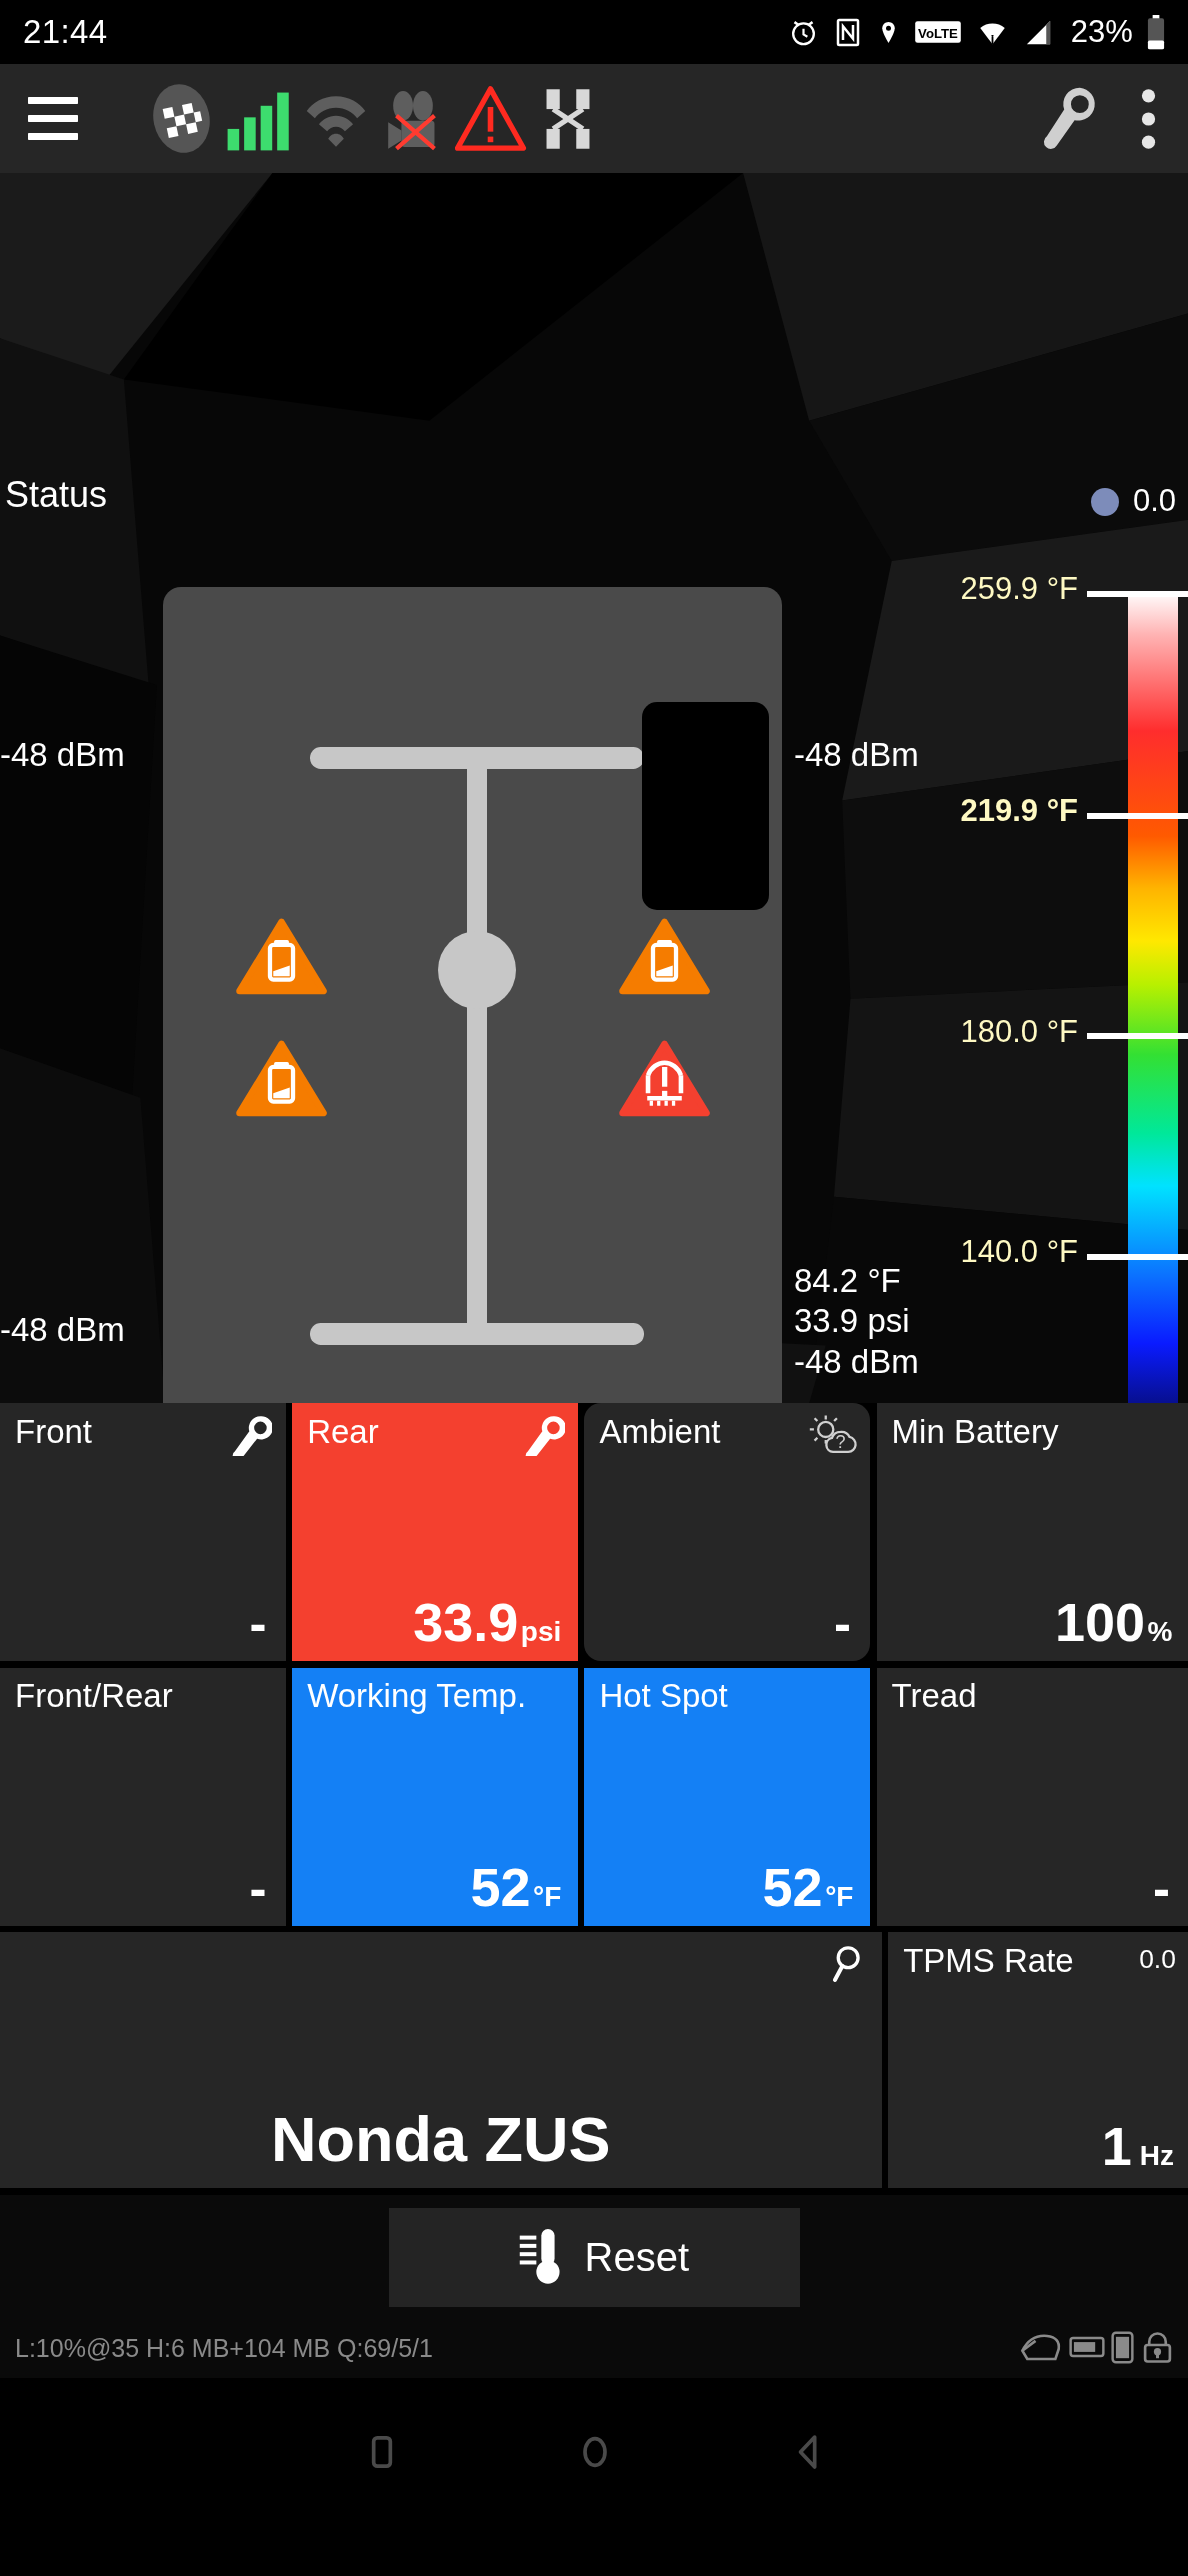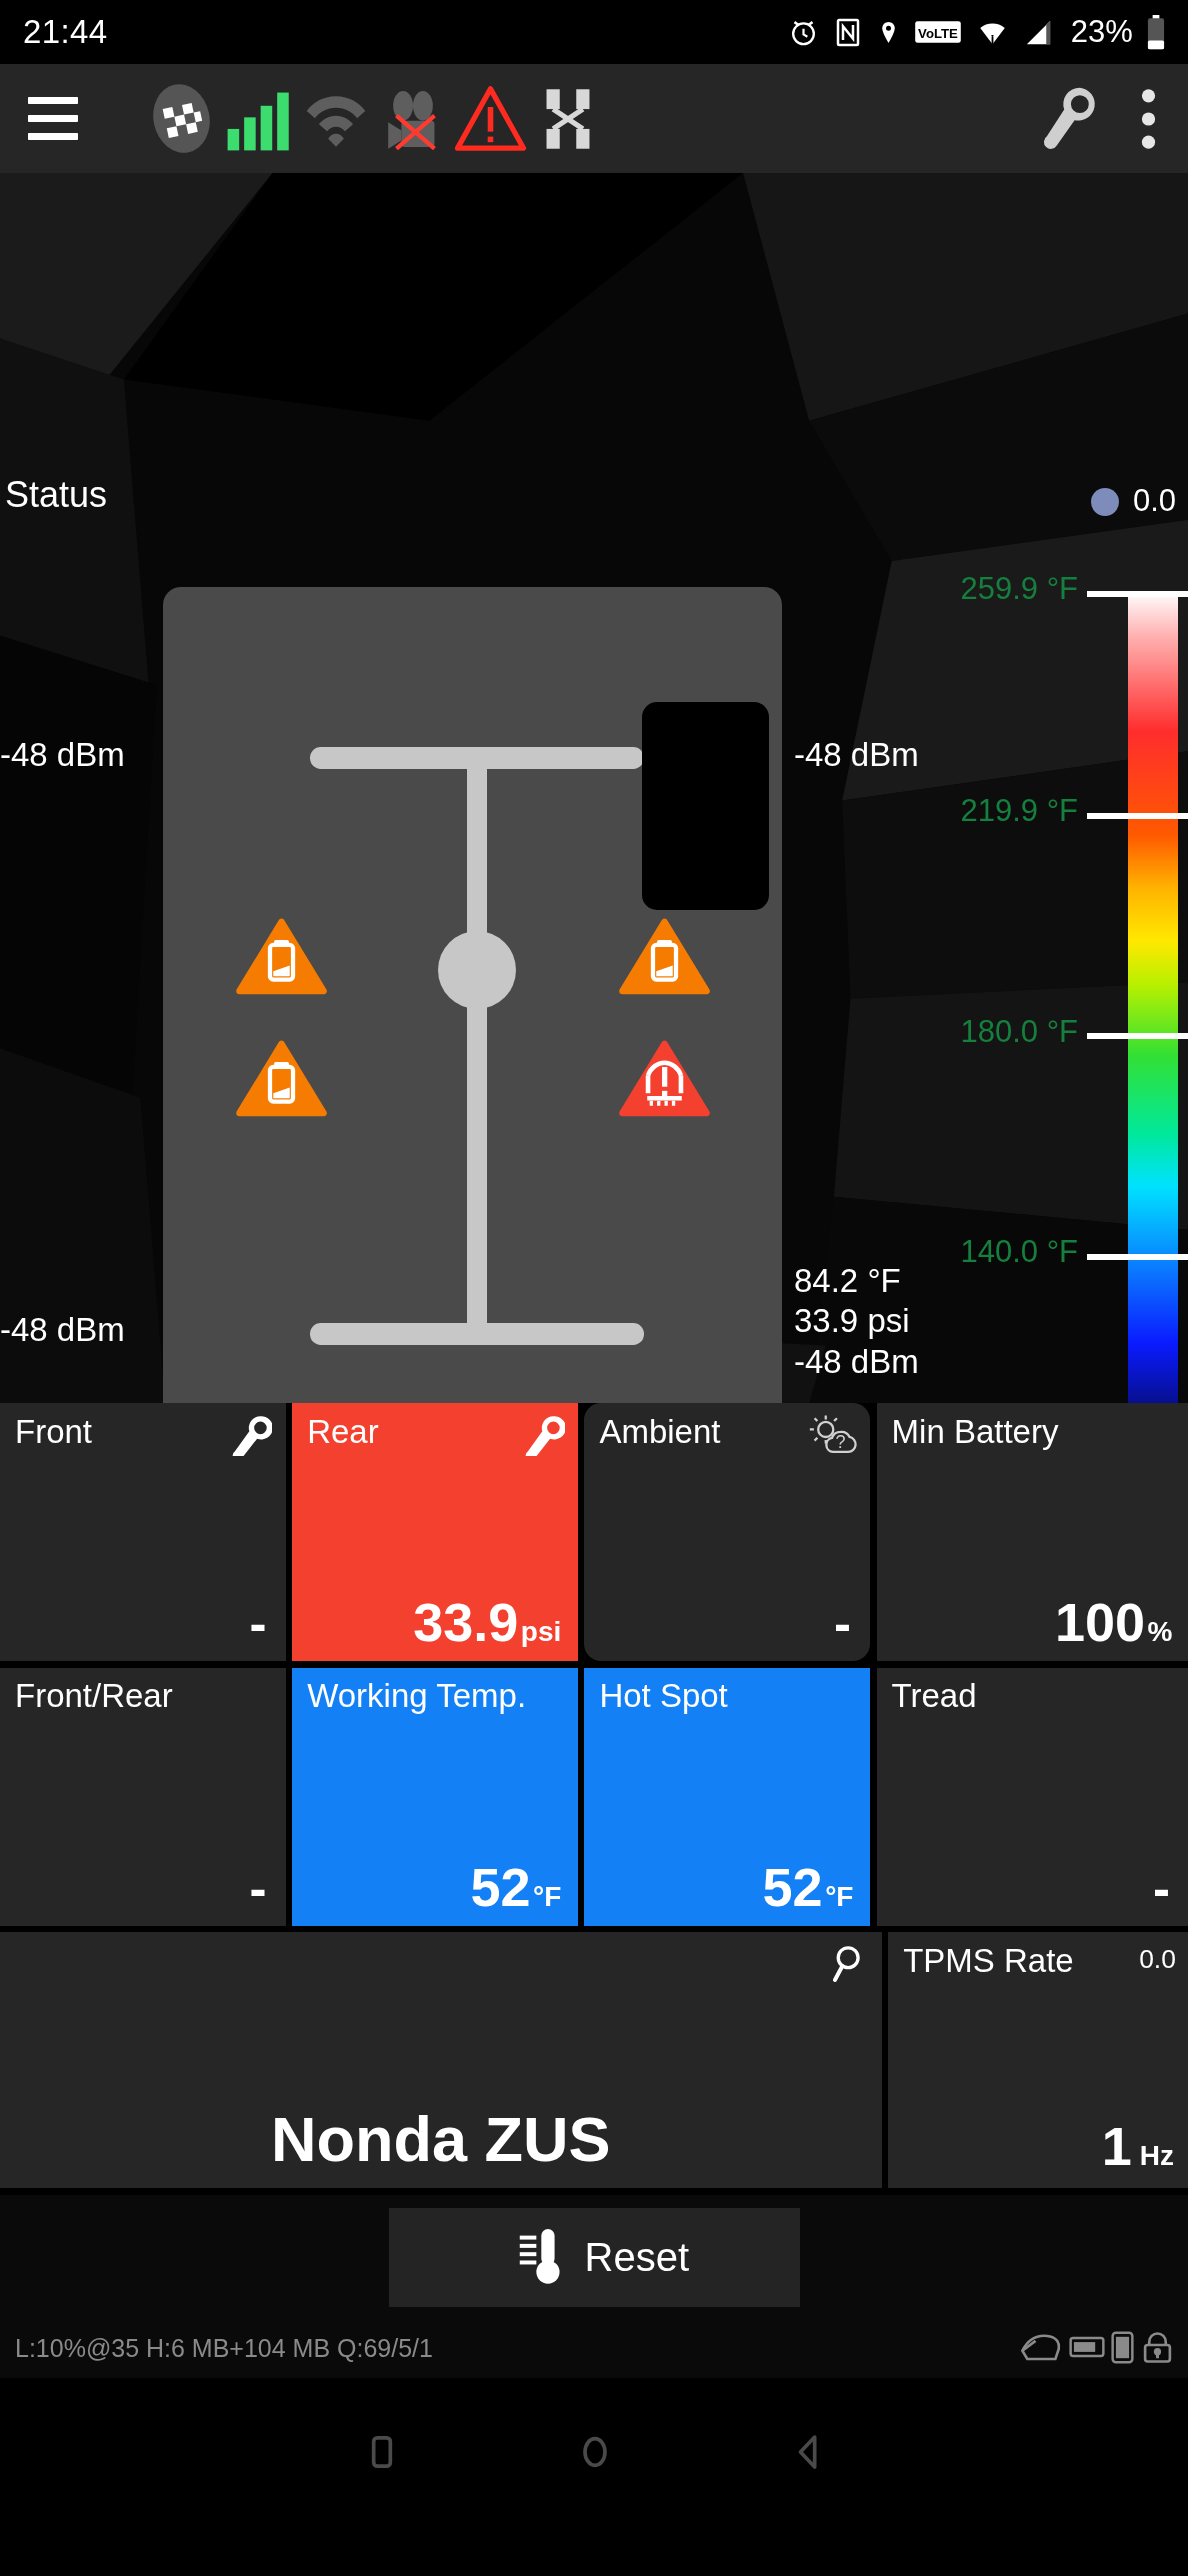--- a/index.html
+++ b/index.html
@@ -84,21 +84,21 @@
   
   #temp-scale{
     position:absolute; left:1128px; top:418px; width:50px; height:875px;
     background:linear-gradient(to bottom,
       #ffffff 0%, #ffb3b3 5%, #ff2d2d 16%, #ff5a00 28%,
       #ffb400 34%, #ffe800 40%, #b8f000 45%,
       #33e033 53%, #00e89a 62%, #00e2ff 68%,
       #0b74ff 78%, #0a1bff 86%, #060b6b 95%, #01031f 100%);
   }
   .tick{ position:absolute; height:5.8px; background:#fff; }
-  .tick-label{ position:absolute; font-size:31px; color:#15803d; white-space:nowrap; text-align:right; }
+  .tick-label{ position:absolute; font-size:31px; color:#fef9c3; white-space:nowrap; text-align:right; }
   #scale-dot{
     position:absolute; left:1091px; top:315px; width:28px; height:28px;
     border-radius:50%; background:#7d8cba;
   }
   #scale-val{ position:absolute; left:1133px; top:310px; font-size:31px; color:#fff; }
 
   
   .tile-row{ display:flex; gap:6.6px; padding:0 0 6.6px 0; background:#000; }
   .tile{
     position:relative; background:#262626; height:258px; padding:11.6px 15px;
@@ -366,21 +366,21 @@
   <div id="temp-scale"></div>
   <div id="scale-dot"></div>
   <div id="scale-val">0.0</div>
 
   <div class="tick" style="left:1087px; top:418px;  width:102px;"></div>
   <div class="tick" style="left:1087px; top:640px;  width:102px;"></div>
   <div class="tick" style="left:1087px; top:860px; width:102px;"></div>
   <div class="tick" style="left:1087px; top:1081px; width:102px;"></div>
 
   <div class="tick-label" style="left:875px; top:398px; width:203px;">259.9 °F</div>
-  <div class="tick-label" style="left:875px; top:620px; width:203px;">219.9 °F</div>
+  <div class="tick-label" style="left:875px; top:620px; width:203px;font-weight:bold;">219.9 °F</div>
   <div class="tick-label" style="left:875px; top:841px; width:203px;">180.0 °F</div>
   <div class="tick-label" style="left:875px; top:1061px; width:203px;">140.0 °F</div>
 
 </div>
 
 <div class="tile-row">
   <div class="tile w-front">
     <div class="tile-title">Front</div>
     <span class="tile-ico">
       <svg width="43" height="43" viewBox="0 0 26 26">

